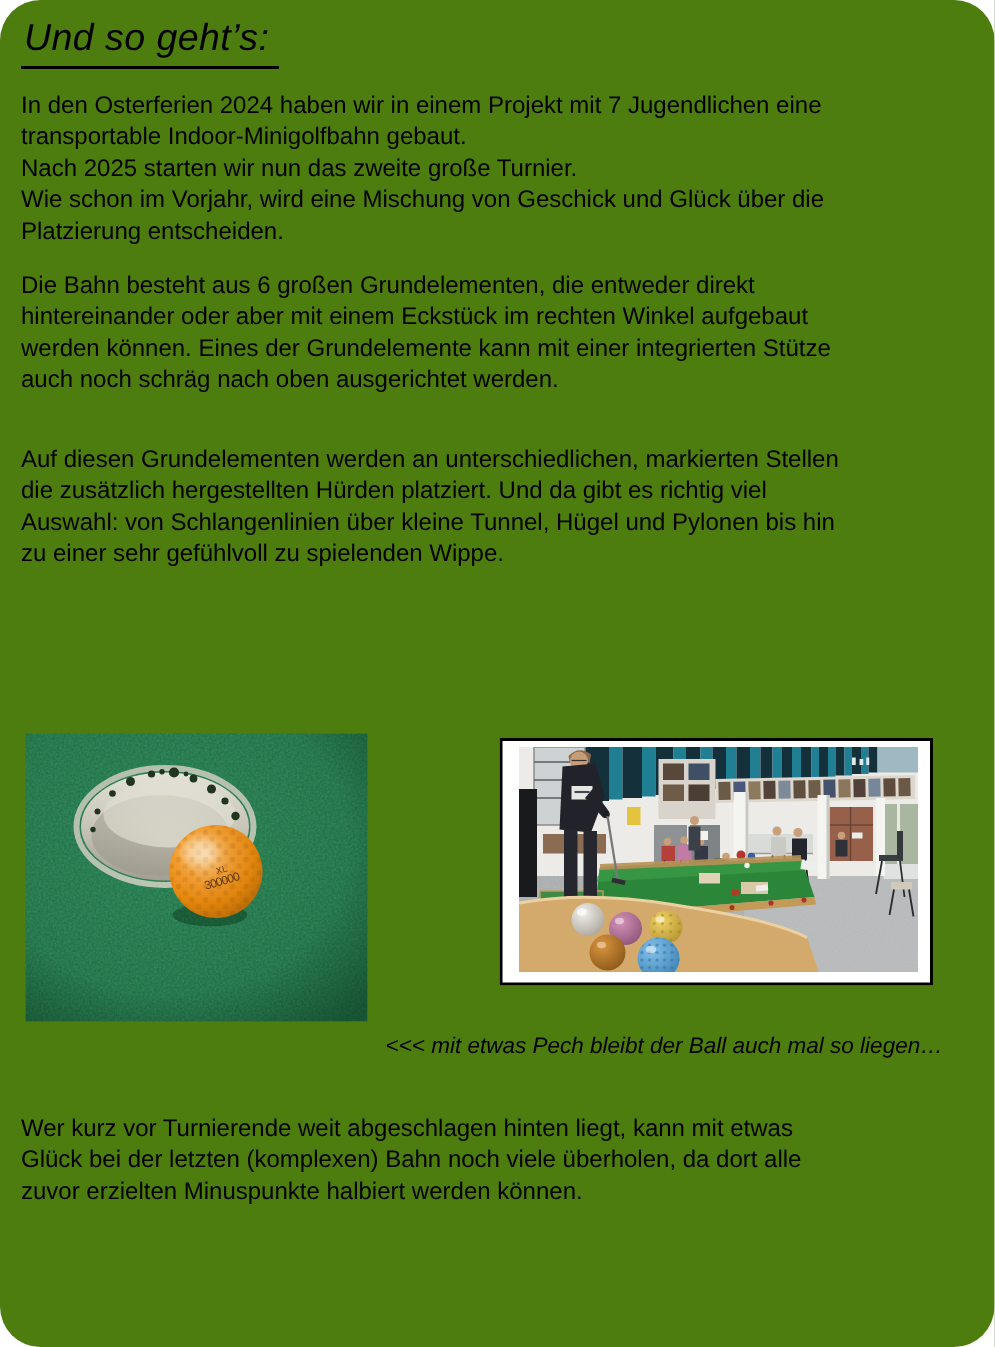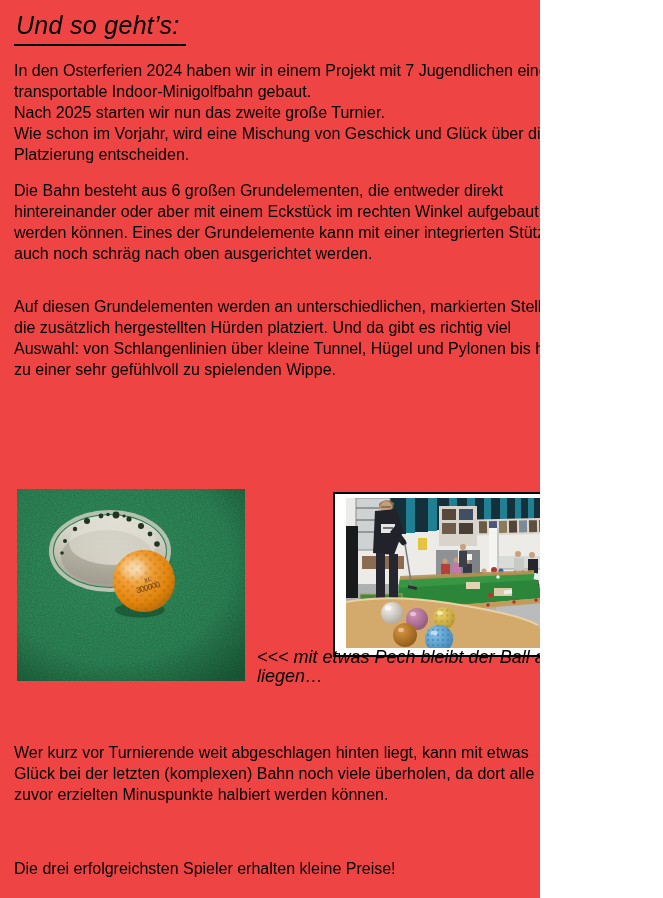--- a/index.html
+++ b/index.html
@@ -1,22 +1,23 @@
 <!DOCTYPE html>
 <html><head>
 <meta charset="utf-8">
 <style>
   html,body{margin:0;padding:0;background:#ffffff;}
   .page{
     position:relative;
-    width:540px;height:898px;
-    background:#ef4444;
+    width:663px;height:898px;
+    background:#4d7c0f;
     font-family:"Liberation Sans","DejaVu Sans",sans-serif;
     color:#000;
     overflow:hidden;
+    border-radius:27px;
   }
   .title{
     position:absolute;left:14px;top:11px;margin:0;
     display:inline-block;
     font-size:25px;font-weight:normal;font-style:italic;
     letter-spacing:0.3px;
     padding:0 6px 4px 2px;
     border-bottom:2px solid #000;
   }
   .para{
@@ -29,22 +30,22 @@
   .fig-left{
     position:absolute;left:17px;top:489px;margin:0;
     width:228px;height:192px;line-height:0;
   }
   .fig-right{
     position:absolute;left:333px;top:492px;margin:0;
     border:2px solid #000;background:#fff;
     padding:4px 8px 7px 11px;line-height:0;
   }
   .caption{
-    position:absolute;left:257px;top:648px;width:400px;
-    font-size:18px;font-style:italic;line-height:19px;
+    position:absolute;left:257px;top:688px;width:400px;
+    font-size:15px;font-style:italic;line-height:19px;
   }
 </style>
 </head>
 <body>
 
 <div class="page">
 
   <h1 class="title">Und so geht’s:</h1>
 
   <p class="para p1">In den Osterferien 2024 haben wir in einem Projekt mit 7 Jugendlichen eine
@@ -377,15 +378,14 @@
         <ellipse cx="88" cy="135" rx="3.5" ry="2.5" fill="#ffffff" opacity="0.5"></ellipse>
       </g>
     </svg>
   </figure>
 
   <div class="caption">&lt;&lt;&lt; mit etwas Pech bleibt der Ball auch mal so liegen…</div>
 
   <p class="para p6">Wer kurz vor Turnierende weit abgeschlagen hinten liegt, kann mit etwas
 Glück bei der letzten (komplexen) Bahn noch viele überholen, da dort alle
 zuvor erzielten Minuspunkte halbiert werden können.</p>
-  <p class="para p7">Die drei erfolgreichsten Spieler erhalten kleine Preise!</p>
 
 </div>
 
 </body></html>

